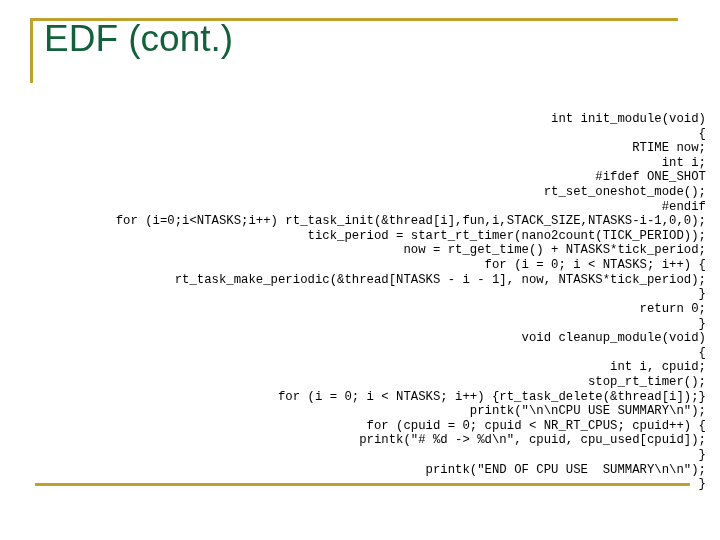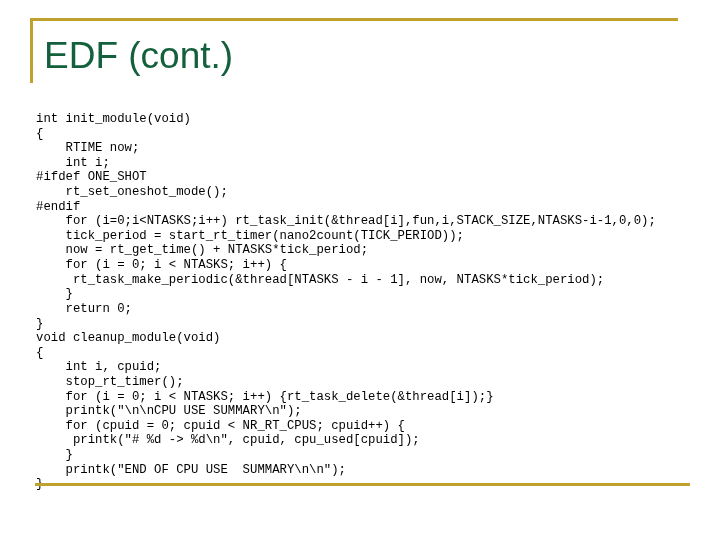--- a/index.html
+++ b/index.html
@@ -39,21 +39,21 @@
     top: 483px;
     width: 655px;
     height: 3px;
     background: #bfa22e;
   }
 
   
   .slide-title {
     position: absolute;
     left: 44px;
-    top: 34px;
+    top: 17px;
     font-size: 37px;
     line-height: 44px;
     color: #14603c;
     font-family: "Liberation Sans", sans-serif;
     font-weight: normal;
     letter-spacing: 0px;
     white-space: pre;
     margin: 0;
   }
 
@@ -64,20 +64,21 @@
     top: 112px;
     width: 670px;
     margin: 0;
     padding: 0;
     font-family: "Liberation Mono", "DejaVu Sans Mono", monospace;
     font-size: 12.3px;
     line-height: 14.62px;
     color: #000000;
     white-space: pre;
     letter-spacing: 0px;
+    text-align: right;
   }
   .code-line {
     white-space: pre;
     height: 14.62px;
   }
 </style>
 </head>
 <body>
 
 <div class="slide">

